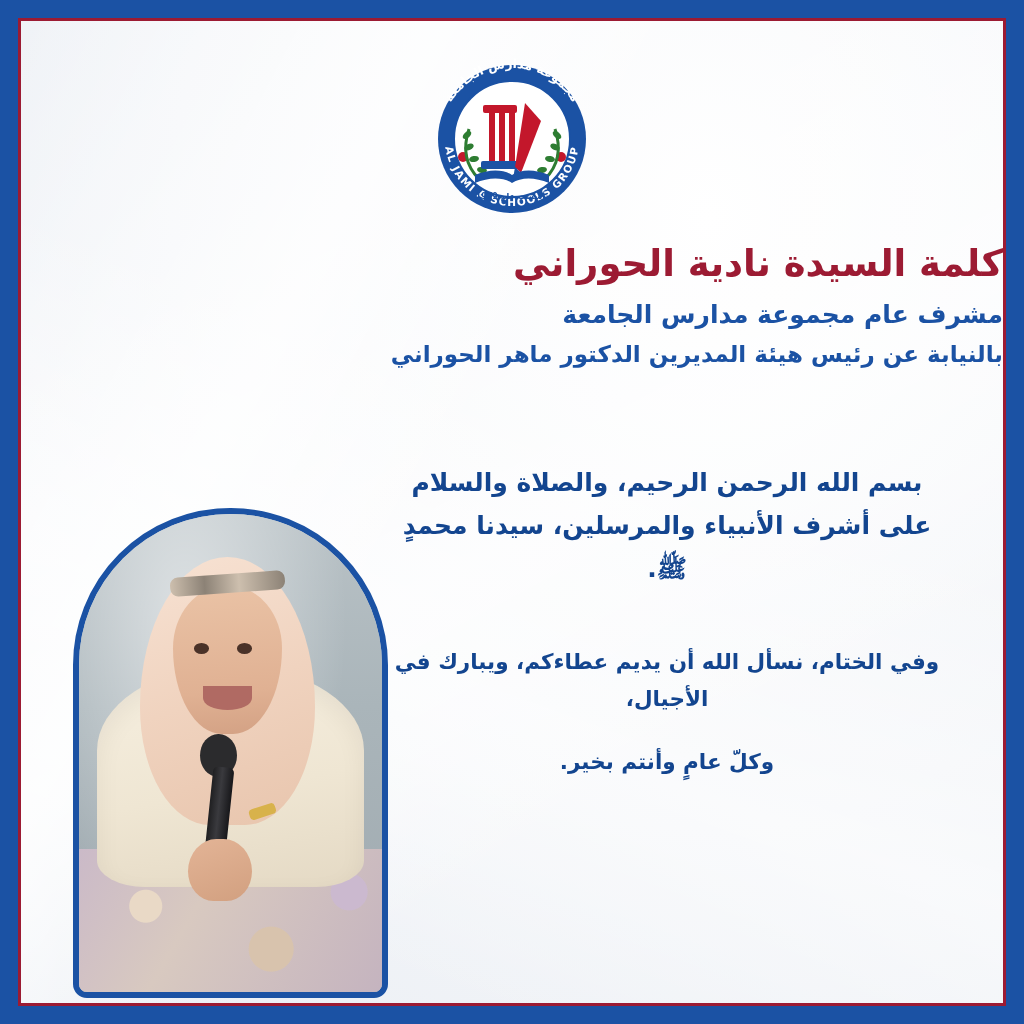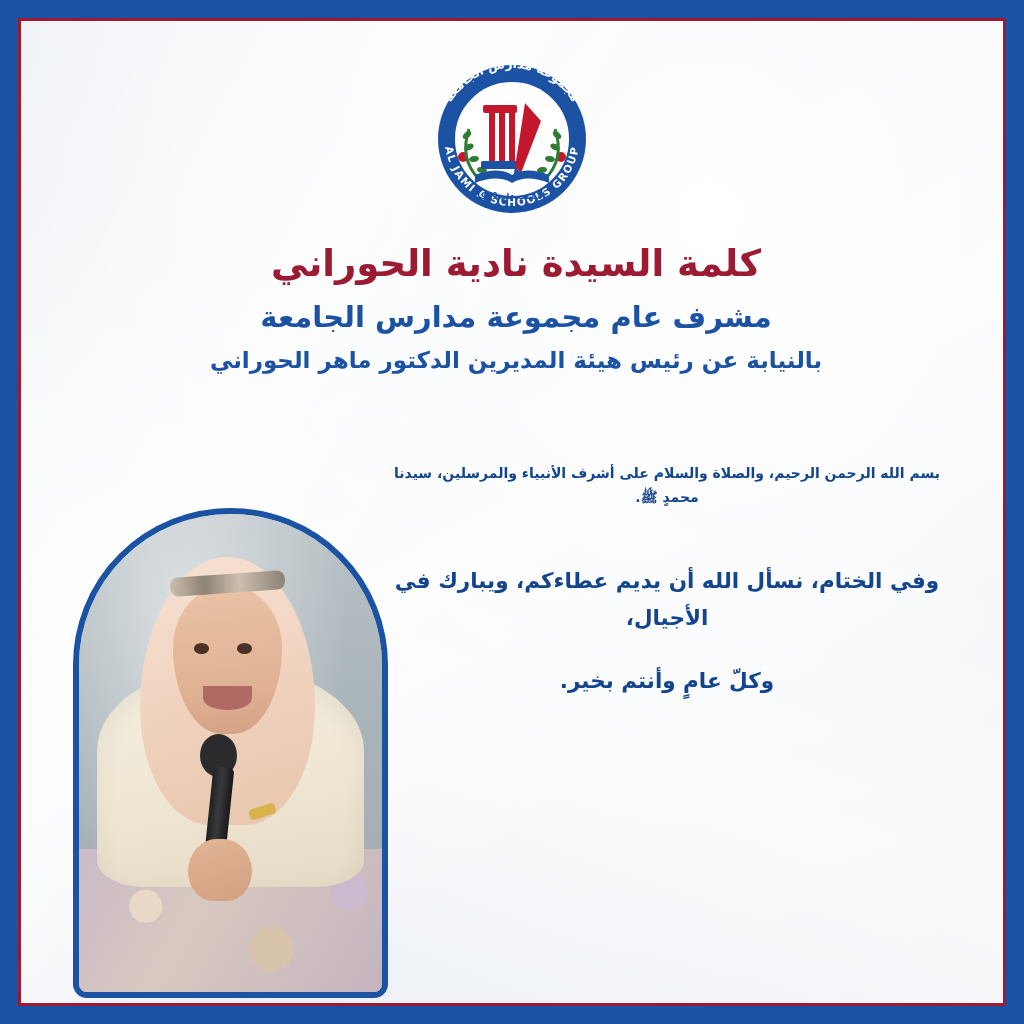--- a/index.html
+++ b/index.html
@@ -55,33 +55,33 @@
     text-align: center;
   }
   .logo-wrap svg { display: block; }
 
   
   .headings {
     position: absolute;
     top: 218px;
     left: 8px;
     right: 0;
-    text-align: center;
+    text-align: right;
   }
   .title-main {
     color: #9c1b33;
     font-size: 37px;
     font-weight: bold;
     line-height: 1.35;
     margin: 0 0 6px 0;
     letter-spacing: 0;
   }
   .title-sub1 {
     color: #1b52a4;
-    font-size: 29px;
+    font-size: 25px;
     font-weight: bold;
     line-height: 1.4;
     margin: 8px 0 6px 0;
   }
   .title-sub2 {
     color: #1b52a4;
     font-size: 23px;
     font-weight: bold;
     line-height: 1.4;
     margin: 0;
@@ -238,21 +238,21 @@
     text-align: center;
     color: #13458f;
     font-size: 21.5px;
     font-weight: bold;
     line-height: 1.72;
     direction: rtl;
   }
   .body-text p { margin: 0 0 0 0; }
   .para-gap { height: 26px; }
   .para-gap-sm { height: 14px; }
-  .basmala { font-size: 14px; }
+  .basmala { font-size: 25px; }
   .closing { font-size: 21.5px; }
 </style>
 </head>
 <body>
 
 <div class="poster">
   <div class="poster-inner">
     <div class="sheen"></div>
 
     <div class="logo-wrap">

